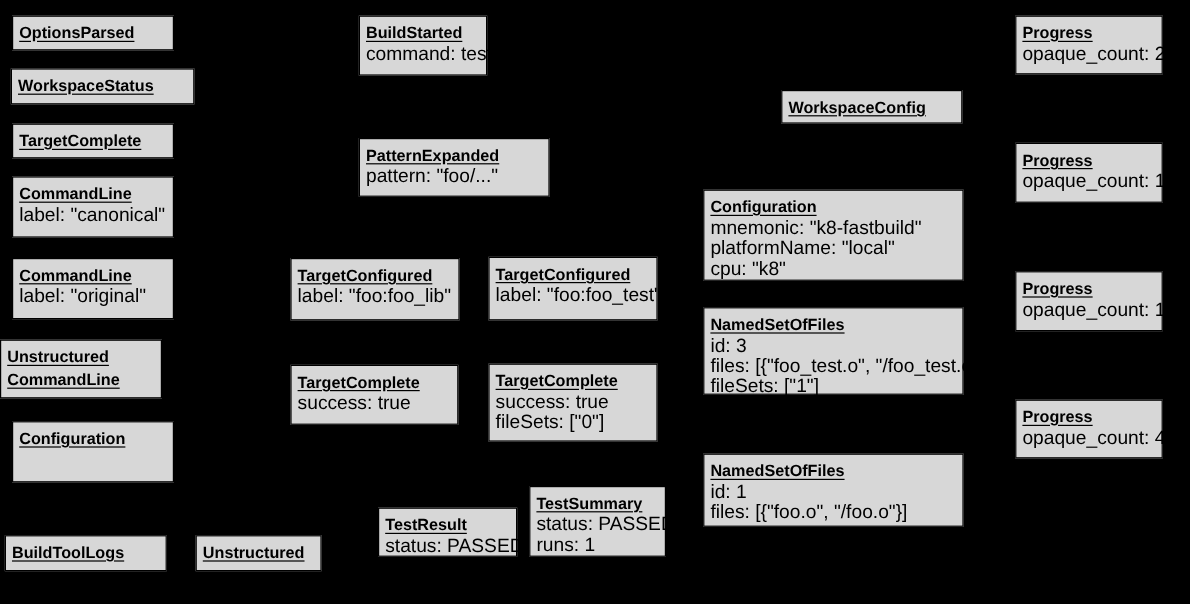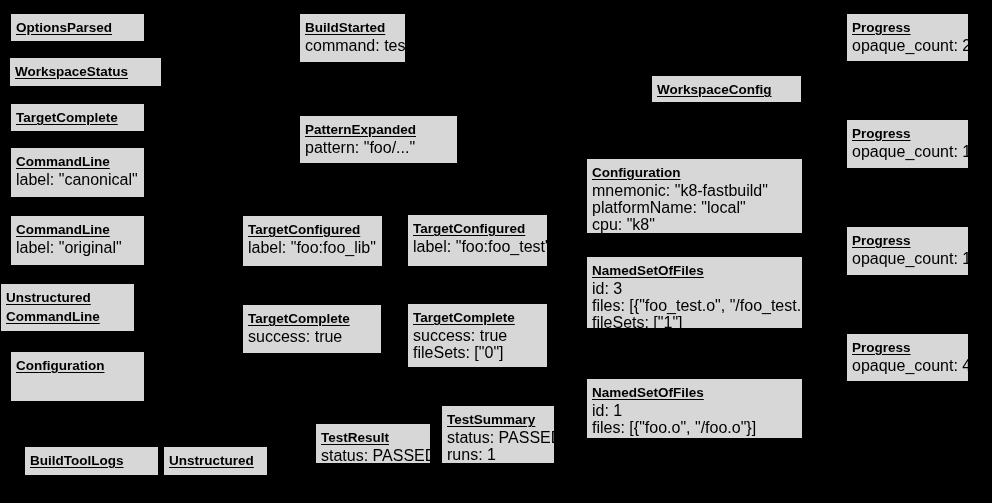--- a/index.html
+++ b/index.html
@@ -63,21 +63,21 @@
 
   <div class="node" style="left:0;top:283px;width:135px;height:49px">
     <div class="nt">Unstructured</div>
     <div class="nt">CommandLine</div>
   </div>
 
   <div class="node" style="left:10px;top:351px;width:135px;height:51px">
     <div class="nt">Configuration</div>
   </div>
 
-  <div class="node" style="left:24px;top:446px;width:135px;height:30px">
+  <div class="node" style="left:4px;top:446px;width:135px;height:30px">
     <div class="nt">BuildToolLogs</div>
   </div>
 
   <div class="node" style="left:163px;top:446px;width:105px;height:30px">
     <div class="nt">Unstructured</div>
   </div>
 
   <div class="node" style="left:299px;top:13px;width:107px;height:50px">
     <div class="nt">BuildStarted</div>
     <div class="nl">command: test</div>

